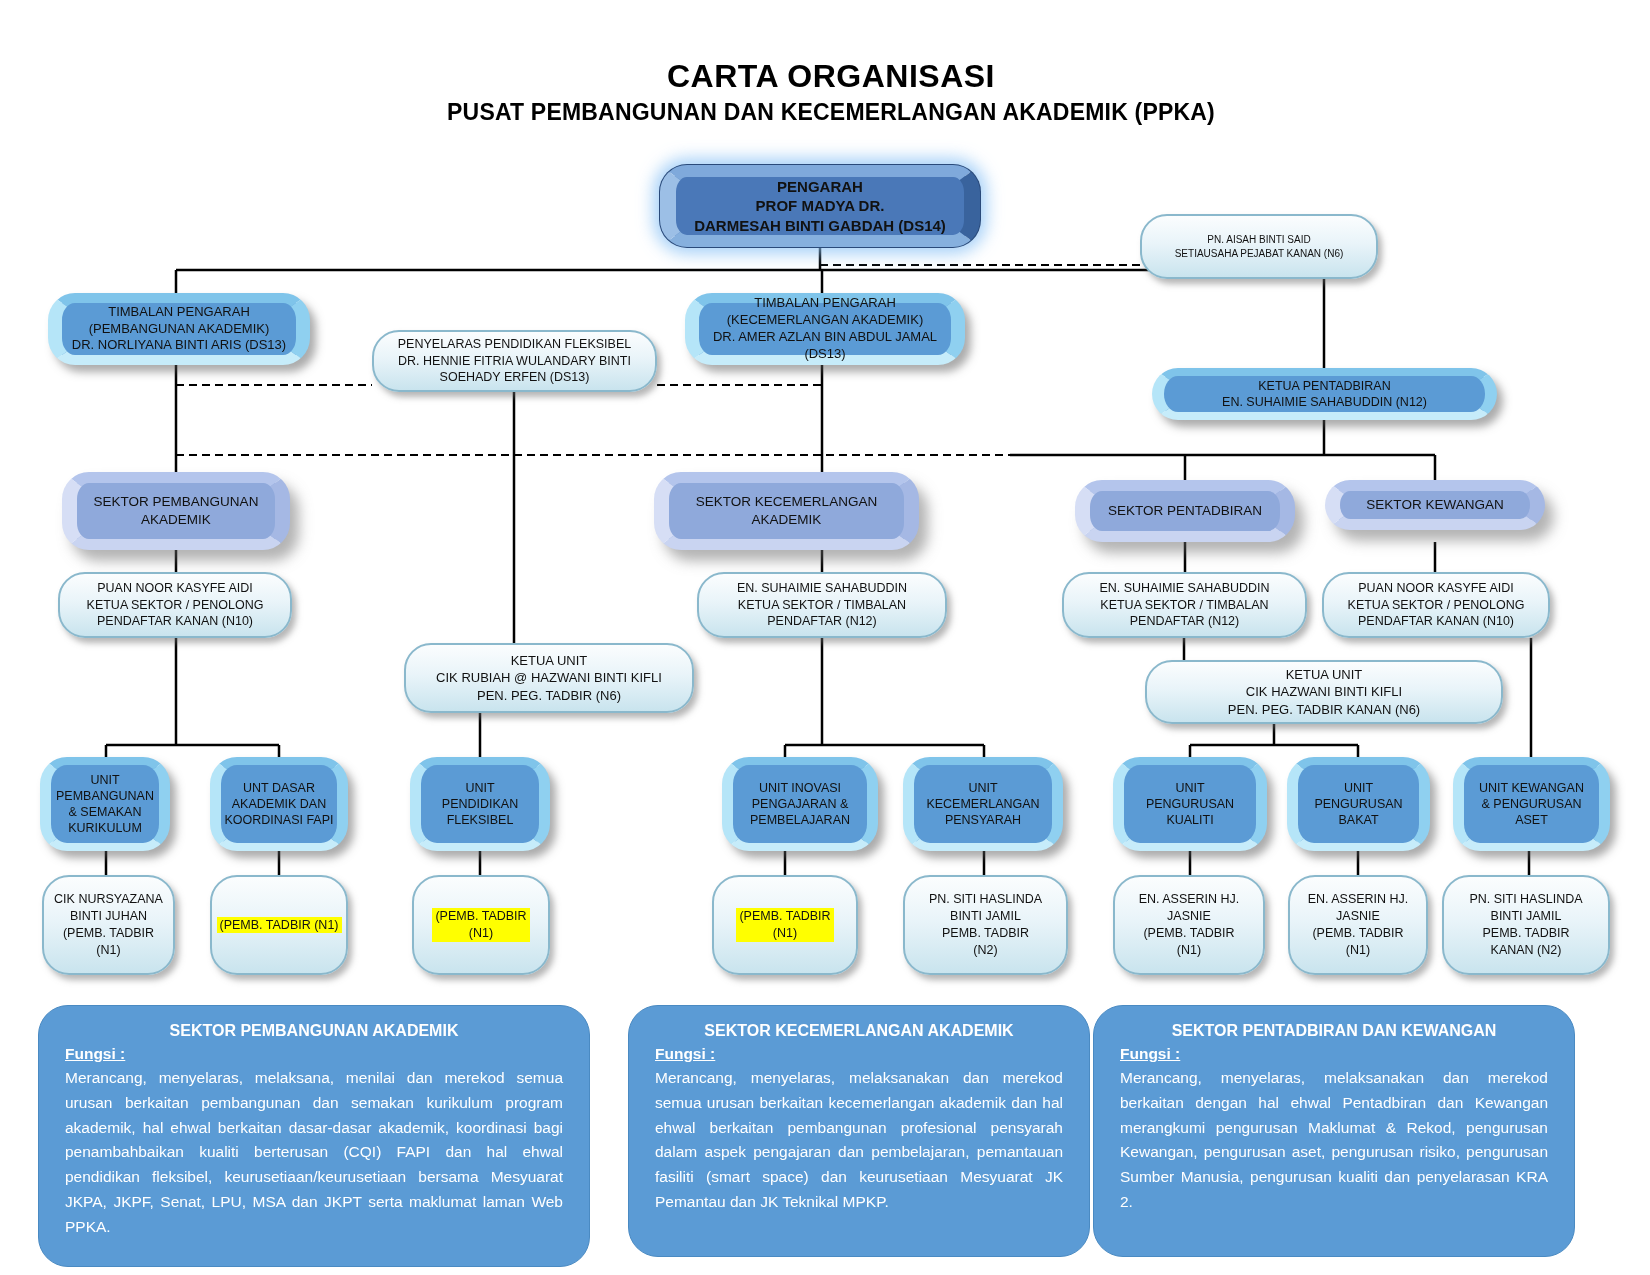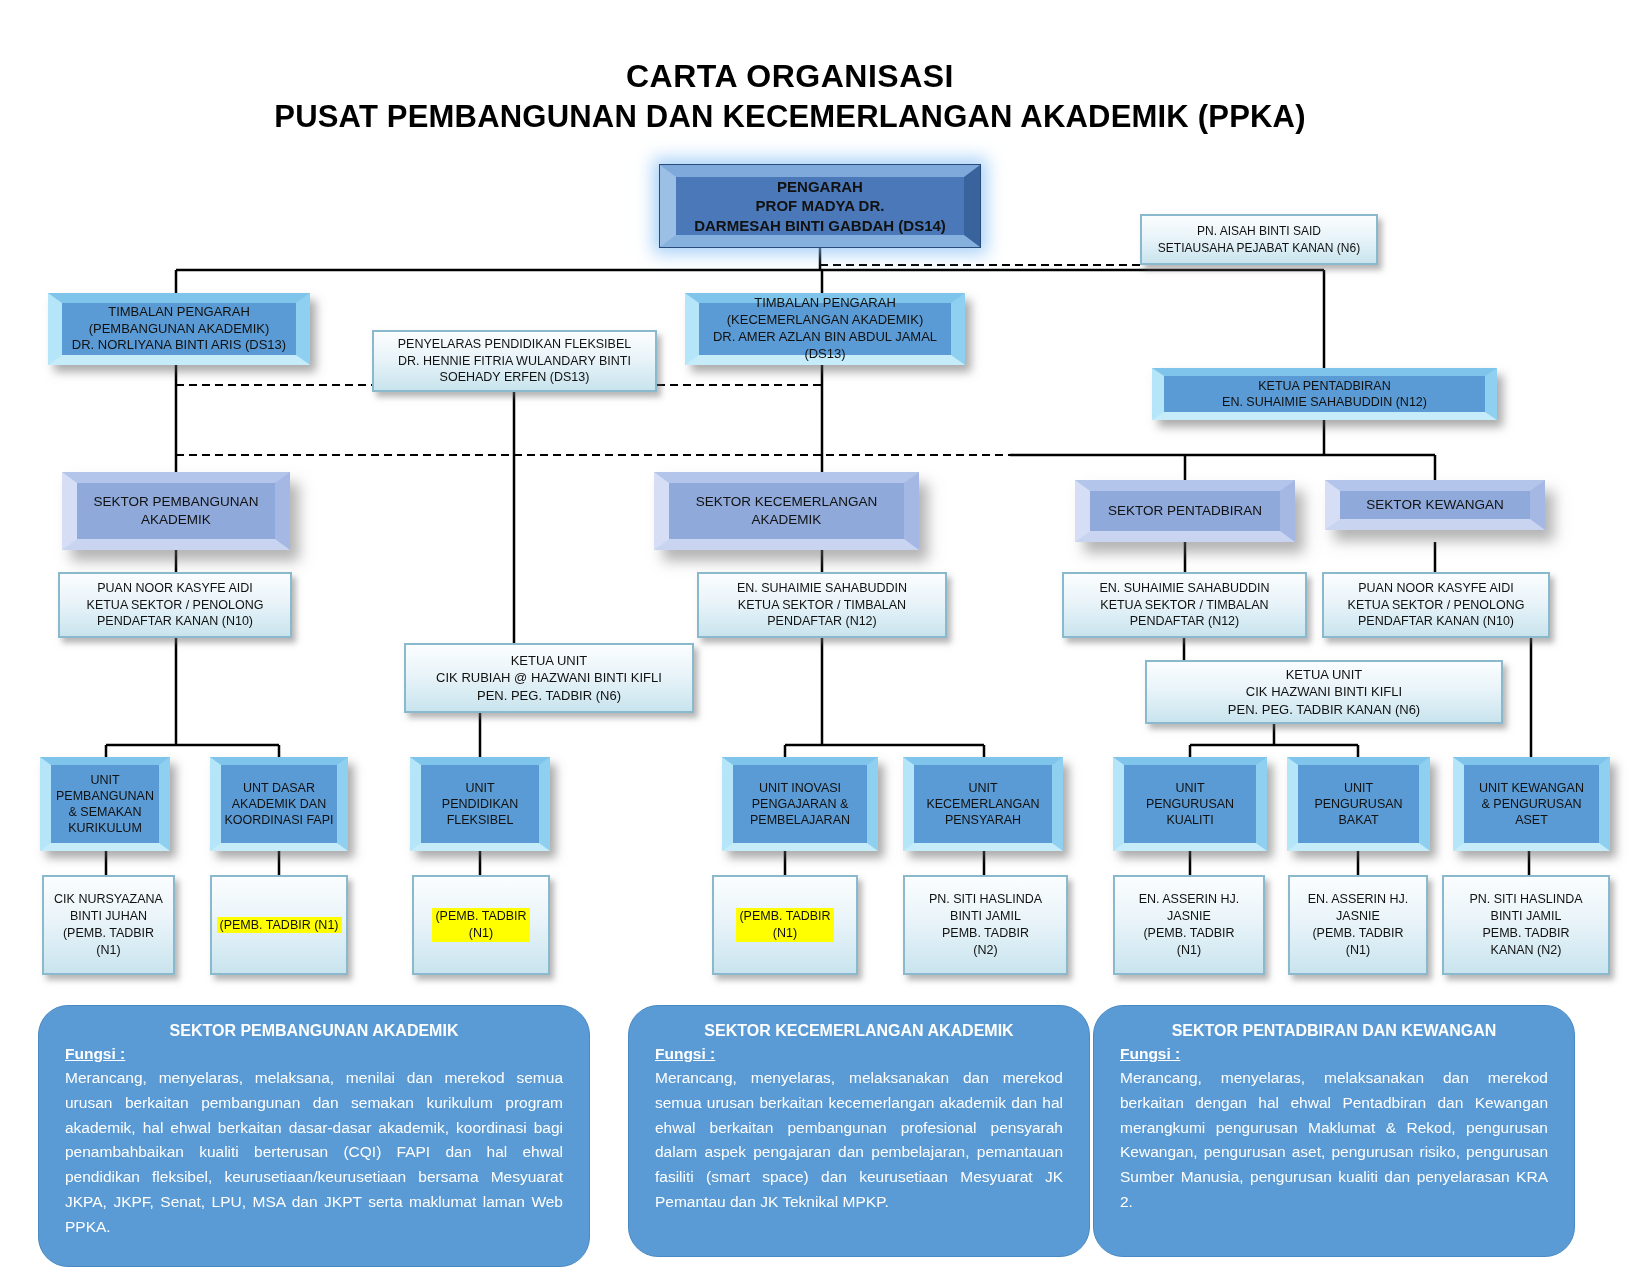--- a/index.html
+++ b/index.html
@@ -1,43 +1,43 @@
 <!DOCTYPE html>
 <html><head>
 <meta charset="utf-8">
 <style>
   html,body{margin:0;padding:0;}
   body{width:1650px;height:1275px;background:#ffffff;position:relative;overflow:hidden;
        font-family:"Liberation Sans", sans-serif;color:#111;}
   #canvas{position:absolute;left:0;top:0;width:1650px;height:1275px;}
   #wires{position:absolute;left:0;top:0;z-index:1;}
   .node{position:absolute;box-sizing:border-box;display:flex;align-items:center;justify-content:center;
-        text-align:center;z-index:2;line-height:1.3;}
+        text-align:center;z-index:2;line-height:1.3;border-radius:27px;}
   .bx-text{white-space:pre-line;}
   
   .bevel-navy{background:#4a78b8;border-style:solid;border-width:12px 16px;
       border-top-color:#7fa9db;border-left-color:#9cbfe6;border-right-color:#39639d;border-bottom-color:#86b0de;
       box-shadow:0 0 0 1px #2a4a7a,0 0 16px 7px rgba(140,195,245,.75);font-size:15px;font-weight:bold;}
   
   .bevel-sky{background:#5b9bd5;border-style:solid;border-width:10px 14px;
       border-top-color:#7fc4ea;border-left-color:#b5e5f8;border-right-color:#8fd0f0;border-bottom-color:#c6ecfa;
       box-shadow:6px 7px 9px rgba(90,90,90,.5);font-size:13px;}
   .bevel-sky-sm{border-width:8px 11px;font-size:12.5px;}
   
   .bevel-lav{background:#8fa9db;border-style:solid;border-width:11px 15px;
       border-top-color:#b4c5ec;border-left-color:#d6def5;border-right-color:#a5b8e4;border-bottom-color:#c9d4f1;
       box-shadow:9px 11px 13px rgba(105,105,105,.5);font-size:13.5px;}
   
   .light{background:linear-gradient(180deg,#fbfdfe 0%,#e9f4f9 45%,#c9e4ee 100%);
       border:2px solid #8ab8cc;box-shadow:4px 5px 6px rgba(110,110,110,.5);font-size:12.5px;line-height:1.35;}
   .hl{background:#ffff00;padding:0 3px;box-decoration-break:clone;-webkit-box-decoration-break:clone;}
   
-  .page-title{position:absolute;left:0;top:58px;width:1580px;text-align:center;z-index:2;font-weight:bold;color:#000;}
+  .page-title{position:absolute;left:0;top:58px;width:1580px;text-align:center;z-index:2;font-weight:bold;color:#000;padding-left:41px;}
   .pt1{font-size:32px;letter-spacing:.5px;}
-  .pt2{font-size:31px;letter-spacing:.2px;margin-top:4px;}
+  .pt2{font-size:23px;letter-spacing:.2px;margin-top:4px;}
   
   .date-box{position:absolute;left:1212px;top:28px;width:330px;height:44px;z-index:2;box-sizing:border-box;
       border:2.5px solid #70ad47;border-radius:10px;display:flex;align-items:center;justify-content:flex-end;
       padding-right:16px;font-style:italic;font-weight:bold;font-size:15px;}
   
   .fn-box{position:absolute;box-sizing:border-box;background:#5b9bd5;border:1px solid #4a8ac2;
       border-radius:30px;color:#fff;padding:16px 26px 18px;z-index:2;}
   .fn-title{text-align:center;font-weight:bold;font-size:16px;margin-bottom:5px;}
   .fn-label{font-weight:bold;text-decoration:underline;font-size:15.5px;margin-bottom:3px;}
   .fn-body{font-size:15.5px;line-height:1.6;text-align:justify;}
@@ -61,21 +61,21 @@
   <div class="page-title">
     <div class="pt1">CARTA ORGANISASI</div>
     <div class="pt2">PUSAT PEMBANGUNAN DAN KECEMERLANGAN AKADEMIK (PPKA)</div>
   </div>
 
   <div class="node bevel-navy" style="left:660px;top:165px;width:320px;height:82px">
     <span class="bx-text">PENGARAH
 PROF MADYA DR.
 DARMESAH BINTI GABDAH (DS14)</span>
     </div>
-  <div class="node light" style="left:1140px;top:214px;width:238px;height:51px;font-size:12px">
+  <div class="node light" style="left:1140px;top:214px;width:238px;height:65px;font-size:10px">
     <span class="bx-text">PN. AISAH BINTI SAID
 SETIAUSAHA PEJABAT KANAN (N6)</span>
     </div>
   <div class="node bevel-sky" style="left:48px;top:293px;width:262px;height:72px">
     <span class="bx-text">TIMBALAN PENGARAH
 (PEMBANGUNAN AKADEMIK)
 DR. NORLIYANA BINTI ARIS (DS13)</span>
     </div>
   <div class="node light" style="left:372px;top:330px;width:285px;height:62px">
     <span class="bx-text">PENYELARAS PENDIDIKAN FLEKSIBEL

